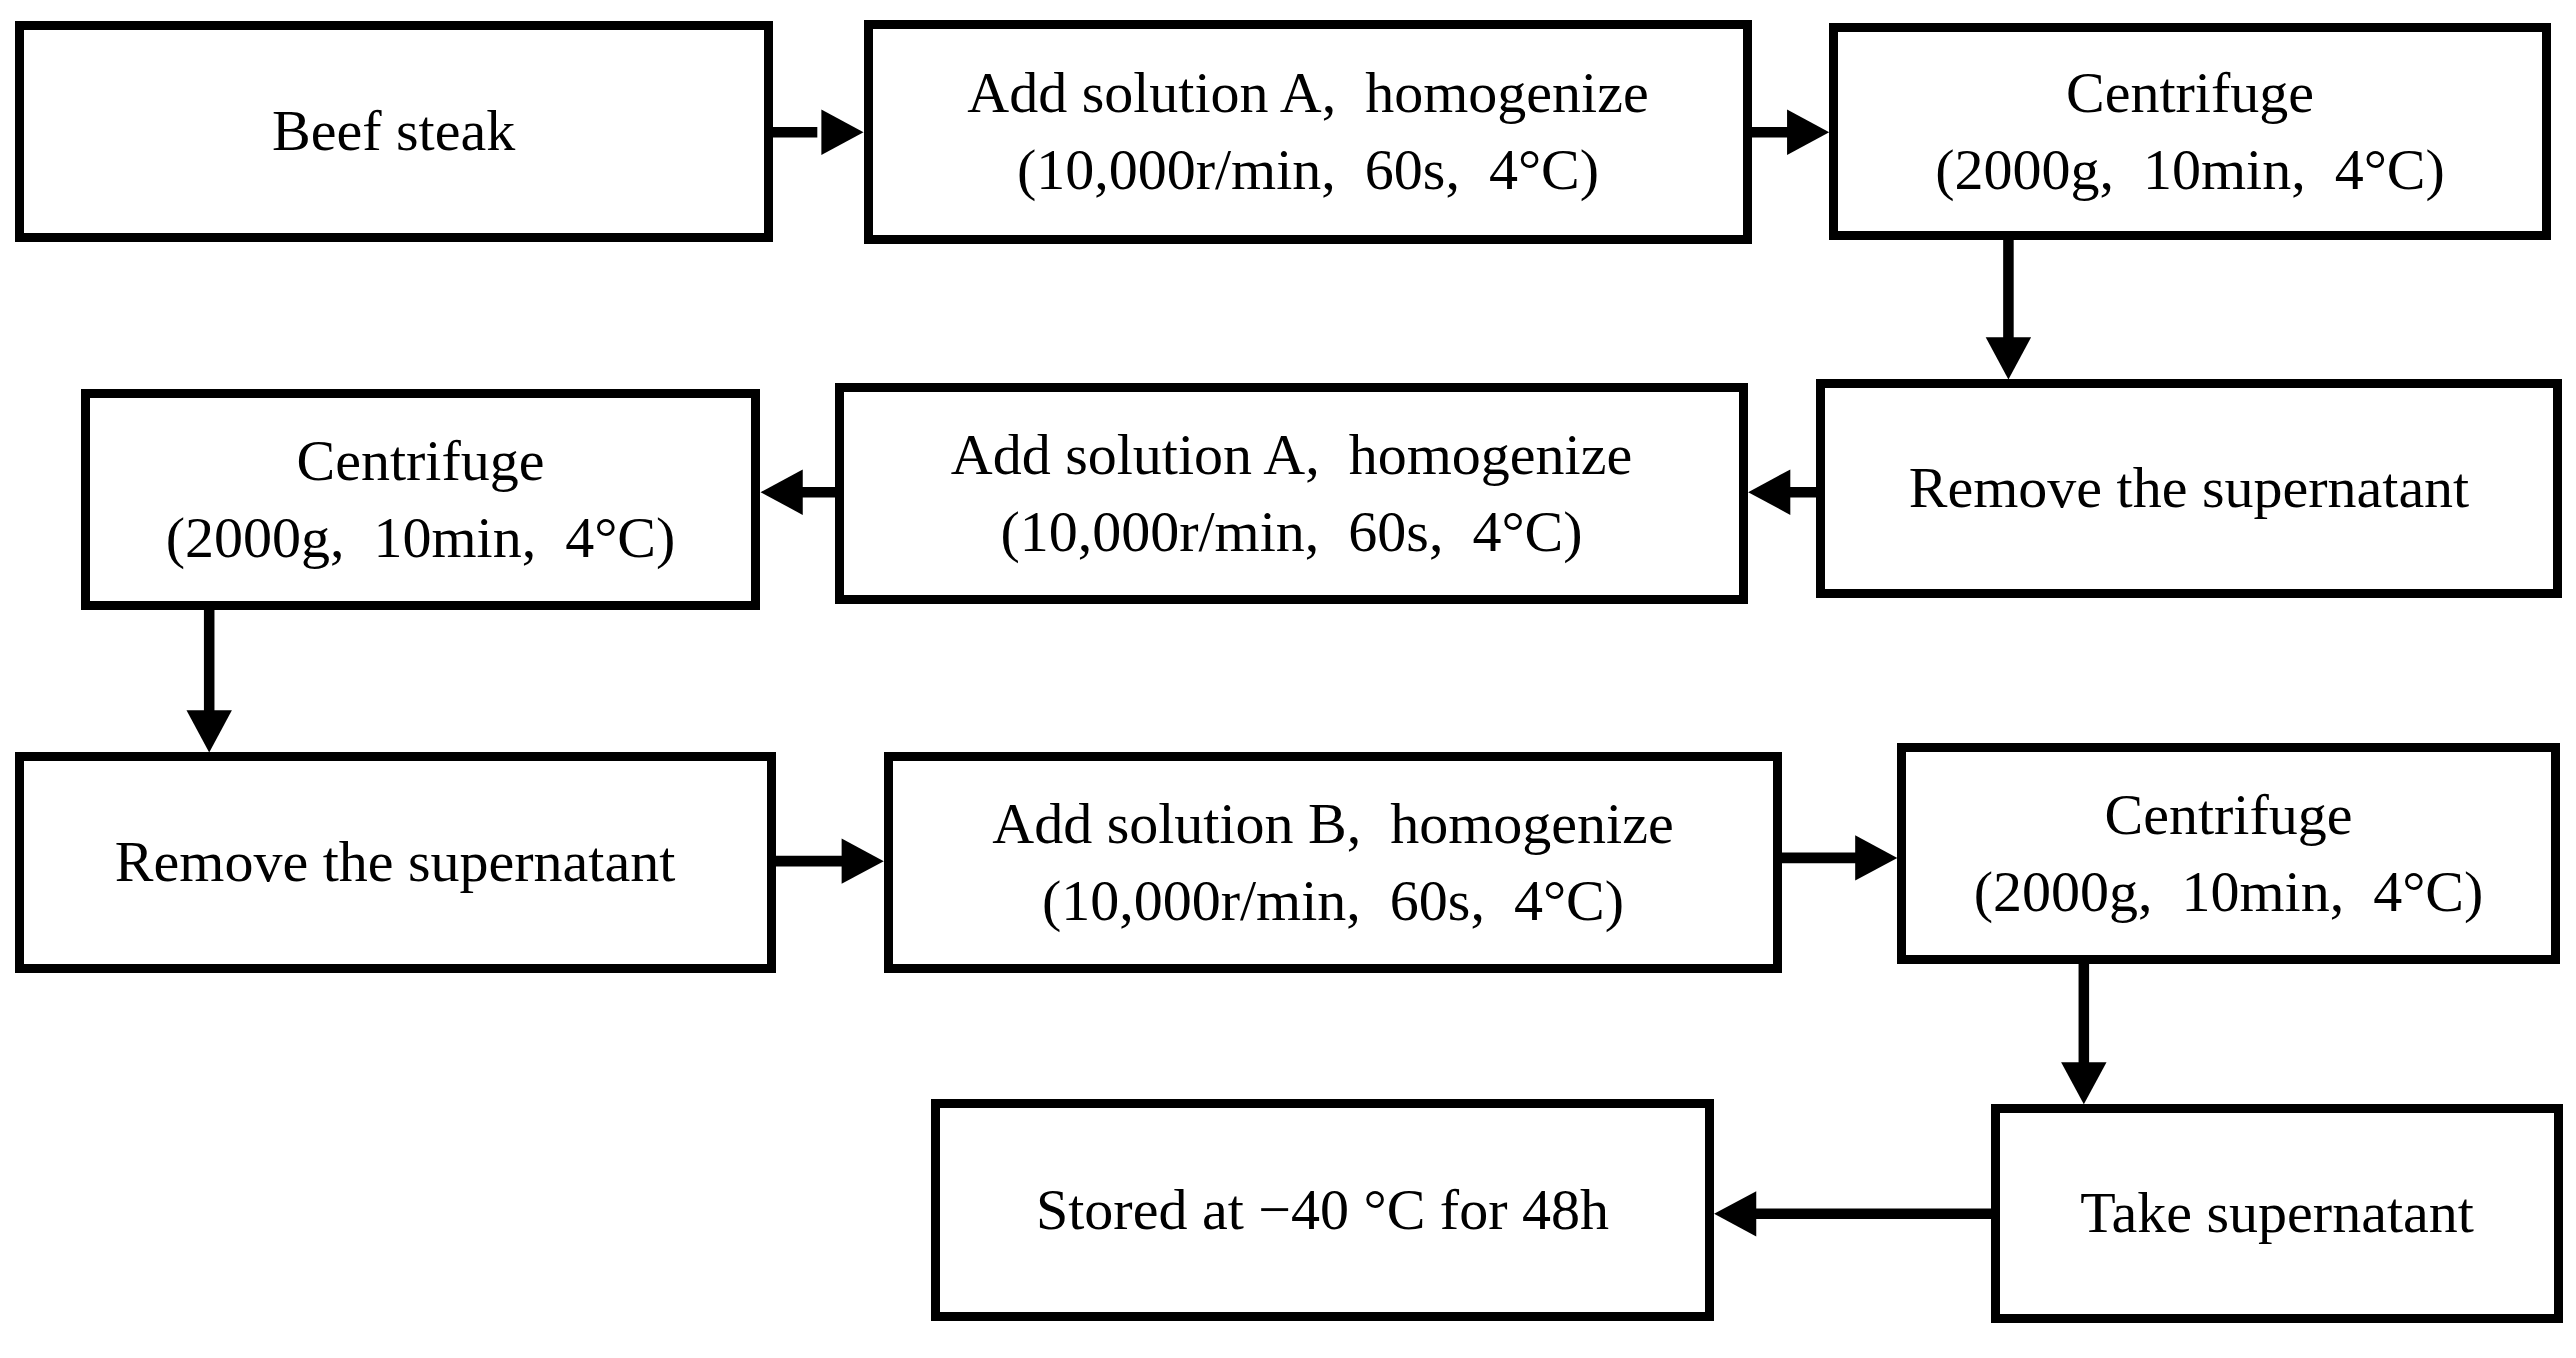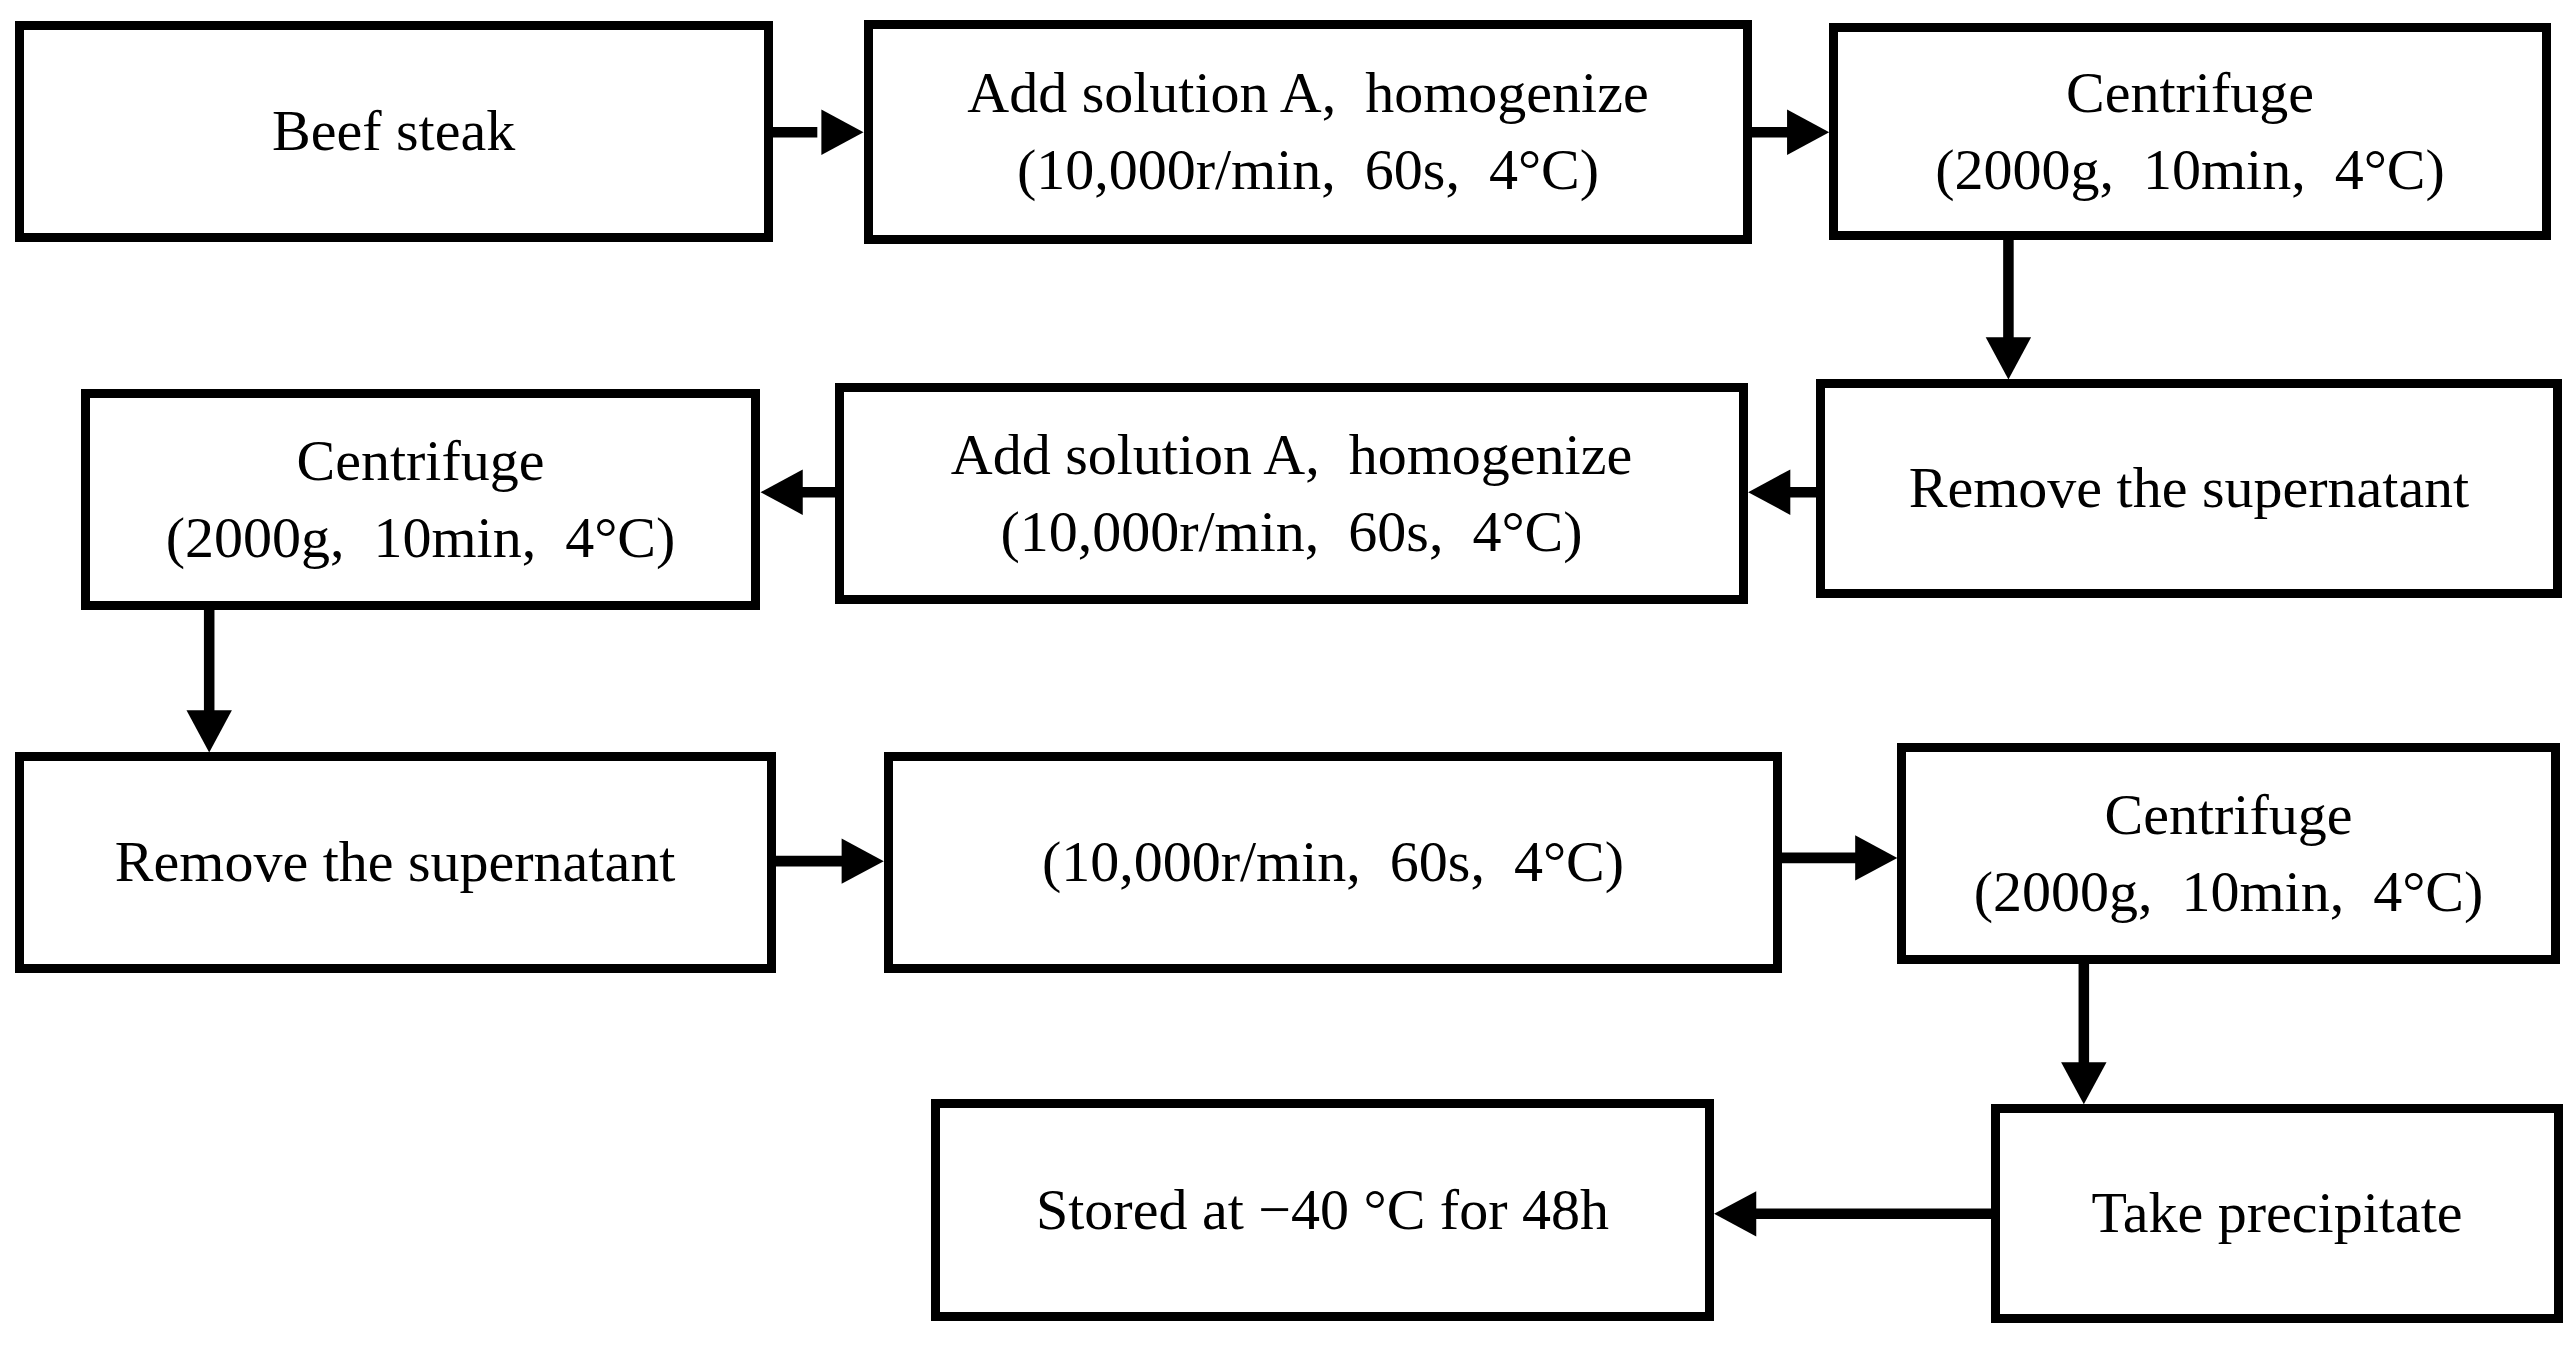--- a/index.html
+++ b/index.html
@@ -133,30 +133,31 @@
   <div class="box b6">
     <span class="line">Centrifuge</span>
     <span class="line">(2000g,  10min,  4°C)</span>
   </div>
 
   <div class="box b7">
     <span class="line">Remove the supernatant</span>
   </div>
 
   <div class="box b8">
+    <span class="line">Add solution B,  homogenize</span>
     <span class="line">(10,000r/min,  60s,  4°C)</span>
   </div>
 
   <div class="box b9">
     <span class="line">Centrifuge</span>
     <span class="line">(2000g,  10min,  4°C)</span>
   </div>
 
   <div class="box b10">
-    <span class="line">Take precipitate</span>
+    <span class="line">Take supernatant</span>
   </div>
 
   <div class="box b11">
     <span class="line">Stored at −40 °C for 48h</span>
   </div>
 
 </div>
 
 
 </body></html>

